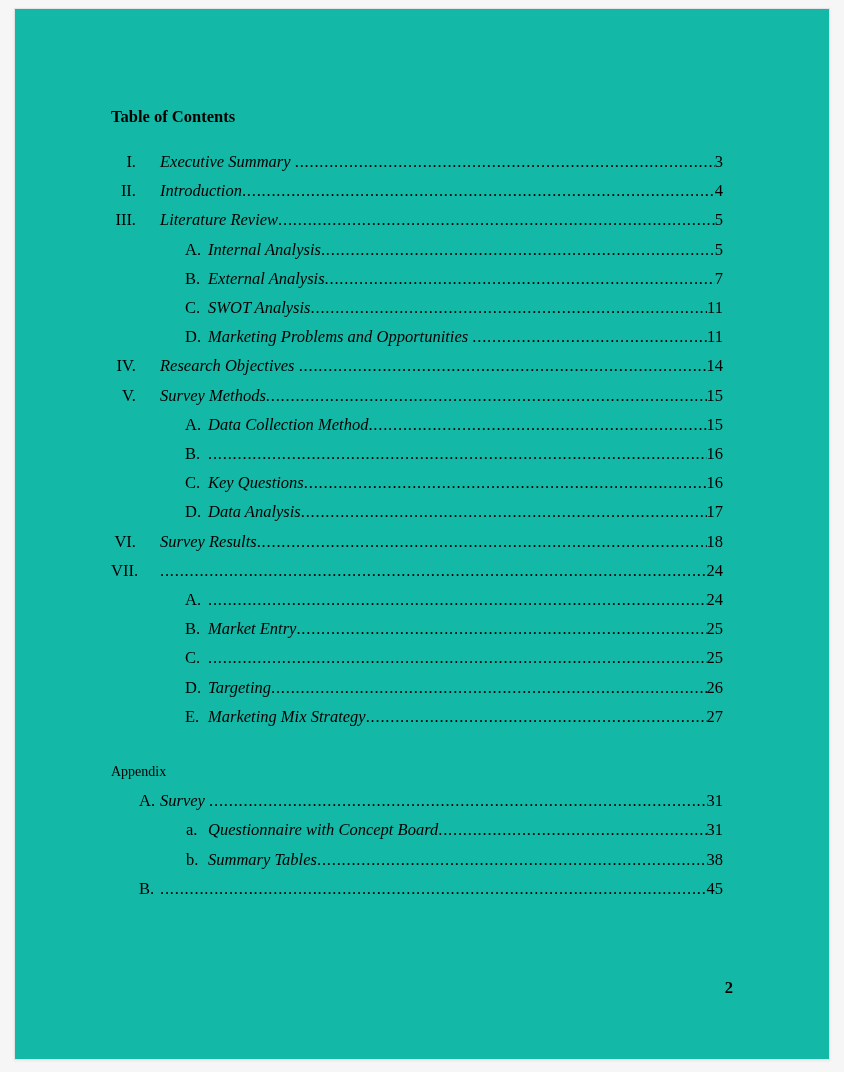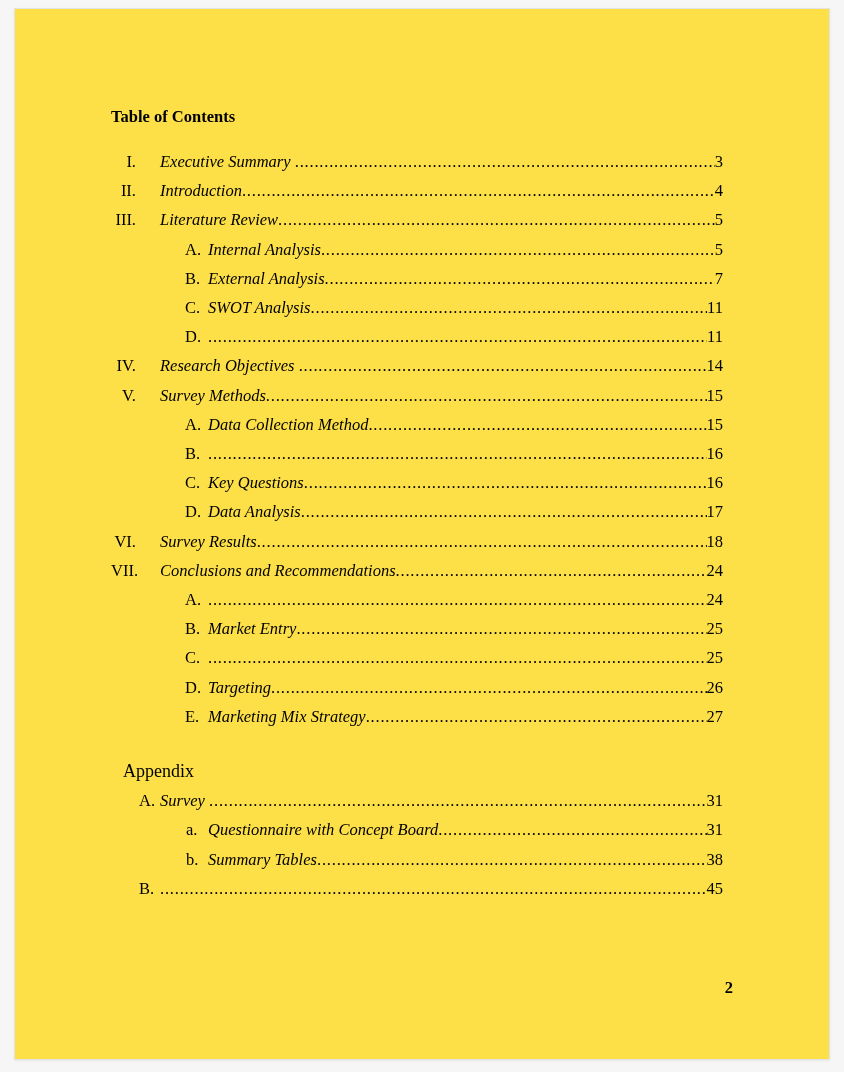--- a/index.html
+++ b/index.html
@@ -8,21 +8,21 @@
     width: 844px; height: 1072px;
     background: #f6f6f7;
     font-family: "Liberation Serif", serif;
     color: #000;
     overflow: hidden;
   }
   .doc-page {
     position: relative;
     width: 816px; height: 1052px;
     margin: 8px auto 0;
-    background: #fde047;
+    background: #14b8a6;
     border: 1px solid #e3e3e5;
     box-shadow: 0 1px 3px rgba(0,0,0,0.06);
     padding: 98px 106px 0 96px;
   }
   .doc-title {
     margin: 0;
     font-size: 16.5px;
     font-weight: bold;
     line-height: 20px;
   }
@@ -49,23 +49,22 @@
   .row-page { flex: 0 0 auto; }
 
   
   .toc-list .toc-row.lvl0 .row-num { width: 25px; text-align: right; margin-right: 24px; }
   .toc-list .toc-row.lvl1 { padding-left: 74px; }
   .toc-list .toc-row.lvl1 .row-num { width: 23px; text-align: left; }
 
   
   .appendix-heading {
     margin-top: 26px;
-    font-size: 18px;
+    font-size: 14px;
     line-height: 29.2px;
-    margin-left: 12px;
   }
   .appx-list .toc-row.lvl0 { padding-left: 28px; }
   .appx-list .toc-row.lvl0 .row-num { width: 21px; text-align: left; }
   .appx-list .toc-row.lvl1 { padding-left: 75px; }
   .appx-list .toc-row.lvl1 .row-num { width: 22px; text-align: left; }
 
   .page-footer {
     position: absolute;
     top: 969px;
     right: 96px;
@@ -119,20 +118,21 @@
 
   <div class="toc-row lvl1">
     <span class="row-num">C.</span>
     <span class="row-label">SWOT Analysis</span>
     <span class="dots"></span>
     <span class="row-page">11</span>
   </div>
 
   <div class="toc-row lvl1">
     <span class="row-num">D.</span>
+    <span class="row-label">Marketing Problems and Opportunities </span>
     <span class="dots"></span>
     <span class="row-page">11</span>
   </div>
 
   <div class="toc-row lvl0">
     <span class="row-num">IV.</span>
     <span class="row-label">Research Objectives </span>
     <span class="dots"></span>
     <span class="row-page">14</span>
   </div>
@@ -173,21 +173,20 @@
 
   <div class="toc-row lvl0">
     <span class="row-num">VI.</span>
     <span class="row-label">Survey Results</span>
     <span class="dots"></span>
     <span class="row-page">18</span>
   </div>
 
   <div class="toc-row lvl0">
     <span class="row-num">VII.</span>
-    <span class="row-label">Conclusions and Recommendations</span>
     <span class="dots"></span>
     <span class="row-page">24</span>
   </div>
 
   <div class="toc-row lvl1">
     <span class="row-num">A.</span>
     <span class="dots"></span>
     <span class="row-page">24</span>
   </div>
 

